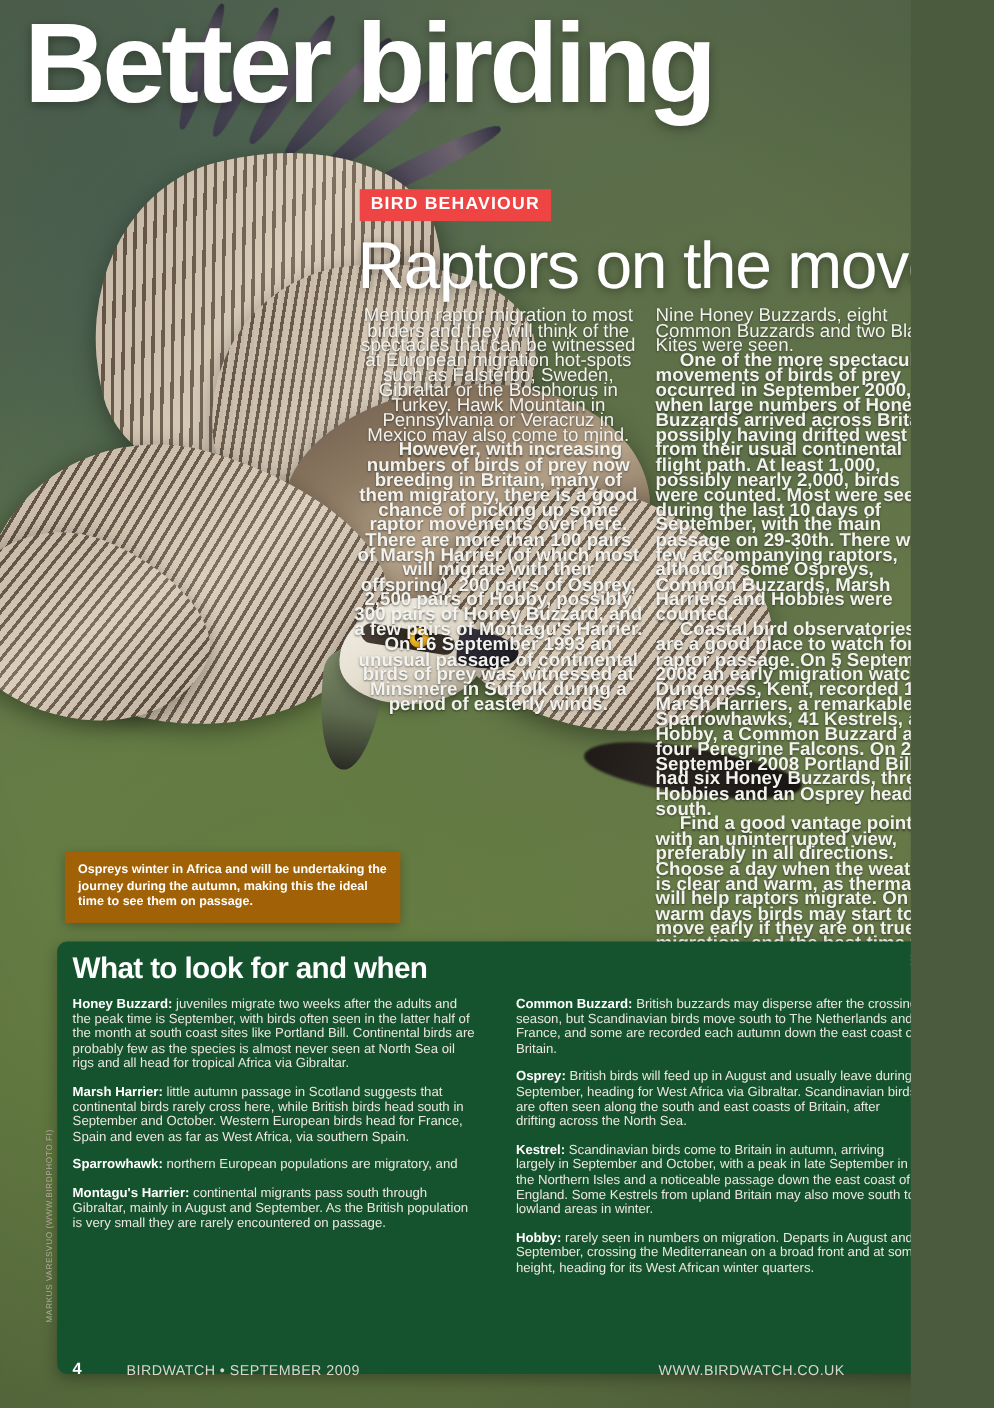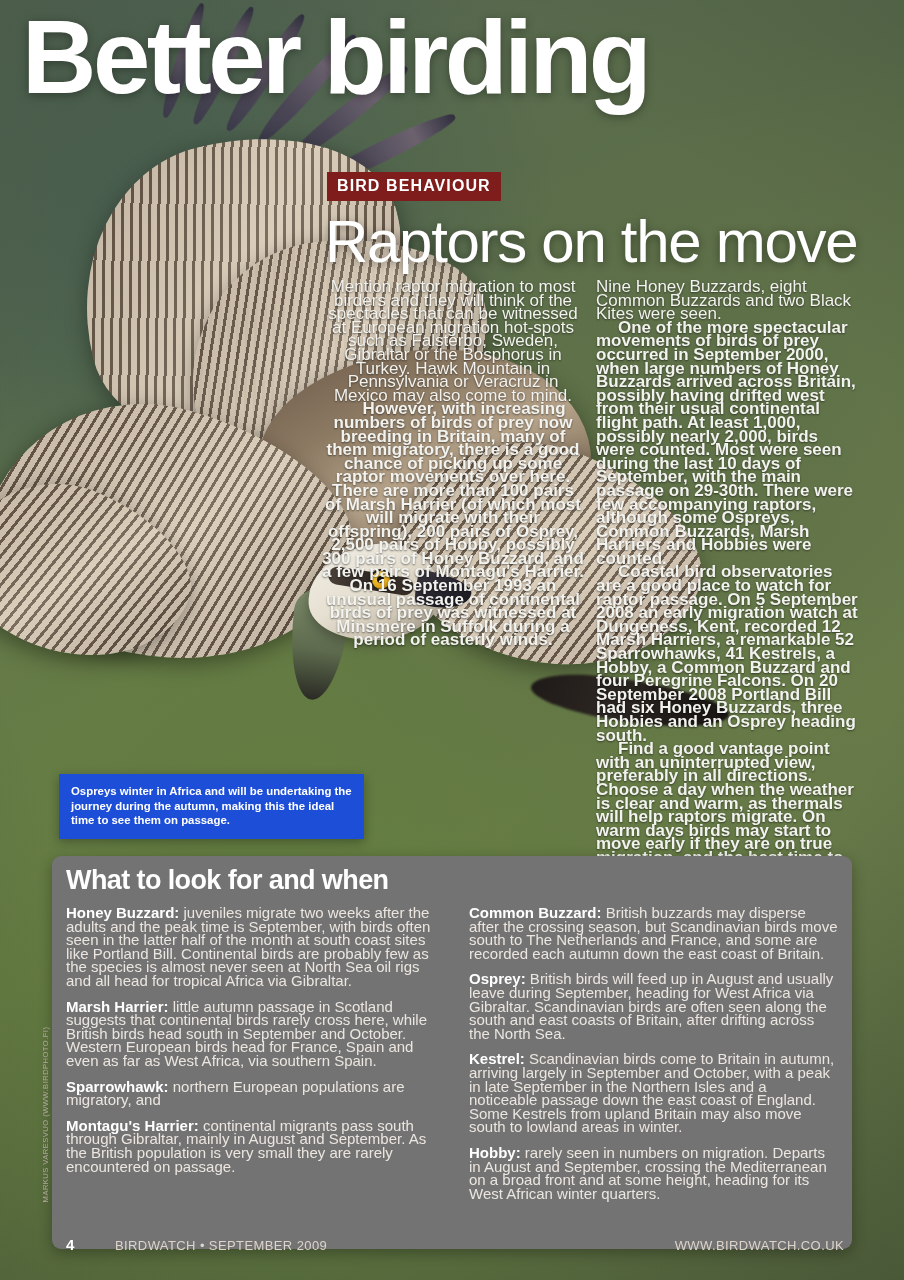--- a/index.html
+++ b/index.html
@@ -1,21 +1,21 @@
 <!DOCTYPE html>
 <html><head>
 <meta charset="utf-8">
 <style>
   html,body{margin:0;padding:0;}
   body{
     width:904px;height:1280px;overflow:hidden;
     font-family:"Liberation Sans", sans-serif;
     background:#4b5c3e;
   }
-  .page{position:relative;width:904px;height:1280px;overflow:hidden;}
+  .page{position:relative;width:828px;height:1280px;overflow:hidden;}
 
   
   .photo{position:absolute;inset:0;
     background:
       radial-gradient(ellipse 70% 55% at 18% 18%, rgba(70,92,78,.95) 0%, rgba(70,92,78,0) 62%),
       radial-gradient(ellipse 85% 70% at 78% 30%, rgba(92,110,70,.85) 0%, rgba(92,110,70,0) 65%),
       radial-gradient(ellipse 90% 80% at 30% 72%, rgba(96,123,62,.92) 0%, rgba(96,123,62,0) 70%),
       linear-gradient(160deg,#5a6a56 0%,#596c4e 22%,#6a7c4c 46%,#6d8049 62%,#5f7145 82%,#55653f 100%);
   }
   .photo:after{content:"";position:absolute;inset:0;
@@ -49,45 +49,45 @@
     border-radius:6% 70% 80% 10%/10% 40% 70% 90%;transform:rotate(14deg);}
   .tail{position:absolute;border-radius:40% 60% 50% 50%/50%;
     background:linear-gradient(100deg,#1e1a17 0%,#2c2622 40%,#171412 100%);
     filter:blur(1.2px);}
 
   
   .masthead{position:absolute;left:22px;top:8px;color:#fff;font-weight:bold;
     font-size:103px;line-height:.98;letter-spacing:-3.5px;
     text-shadow:0 2px 10px rgba(0,0,0,.35);white-space:nowrap;}
 
-  .kicker{position:absolute;left:327px;top:172px;background:#7f1d1d;color:#fff;
+  .kicker{position:absolute;left:327px;top:172px;background:#ef4444;color:#fff;
     font-weight:bold;font-size:16px;letter-spacing:1.1px;padding:5px 10px 6px;}
   .deck{position:absolute;left:325px;top:207px;color:#fff;font-size:60px;
     letter-spacing:-1.3px;text-shadow:0 2px 9px rgba(0,0,0,.4);white-space:nowrap;}
 
   
   .col{position:absolute;color:#f2f2ee;font-size:17px;line-height:13.6px;
     text-shadow:0 1px 2px rgba(0,0,0,.5);}
   .col p{margin:0;}
   .col p+p{text-indent:22px;font-weight:bold;}
   .col-left{left:322px;top:280px;width:262px;text-align:center;}
   .col-right{left:596px;top:280px;width:262px;text-align:left;}
 
   
-  .caption{position:absolute;left:59px;top:774px;width:281px;background:#1d4ed8;
+  .caption{position:absolute;left:59px;top:774px;width:281px;background:#a16207;
     color:#fff;font-size:11.4px;line-height:14.6px;font-weight:bold;padding:10px 12px 11px;
     box-shadow:0 3px 10px rgba(0,0,0,.3);}
 
   
   .panel{position:absolute;left:52px;top:856px;width:800px;height:393px;
-    background:#737373;border-radius:9px;box-shadow:0 4px 14px rgba(0,0,0,.3);}
+    background:#14532d;border-radius:9px;box-shadow:0 4px 14px rgba(0,0,0,.3);}
   .panel-title{position:absolute;left:14px;top:9px;color:#fff;font-size:27px;
     font-weight:bold;letter-spacing:-.6px;}
   .panel-cols{position:absolute;left:14px;top:50px;width:772px;display:flex;gap:34px;}
-  .pcol{width:369px;color:#ece6e0;font-size:15px;line-height:13.6px;}
+  .pcol{width:369px;color:#ece6e0;font-size:12px;line-height:13.6px;}
   .pcol p{margin:0 0 12px 0;}
   .pcol b{color:#fff;}
 
   
   .folio{position:absolute;left:66px;top:1236px;color:#fff;font-size:15px;font-weight:bold;}
   .imprint{position:absolute;left:115px;top:1238px;color:#ddd4cb;font-size:13px;letter-spacing:.4px;}
   .weburl{position:absolute;right:60px;top:1238px;color:#ddd4cb;font-size:13px;letter-spacing:.4px;}
 
   .credit{position:absolute;left:-70px;top:1110px;width:230px;color:#b9b2a4;
     font-size:7.6px;letter-spacing:.45px;transform:rotate(-90deg);transform-origin:50% 50%;

